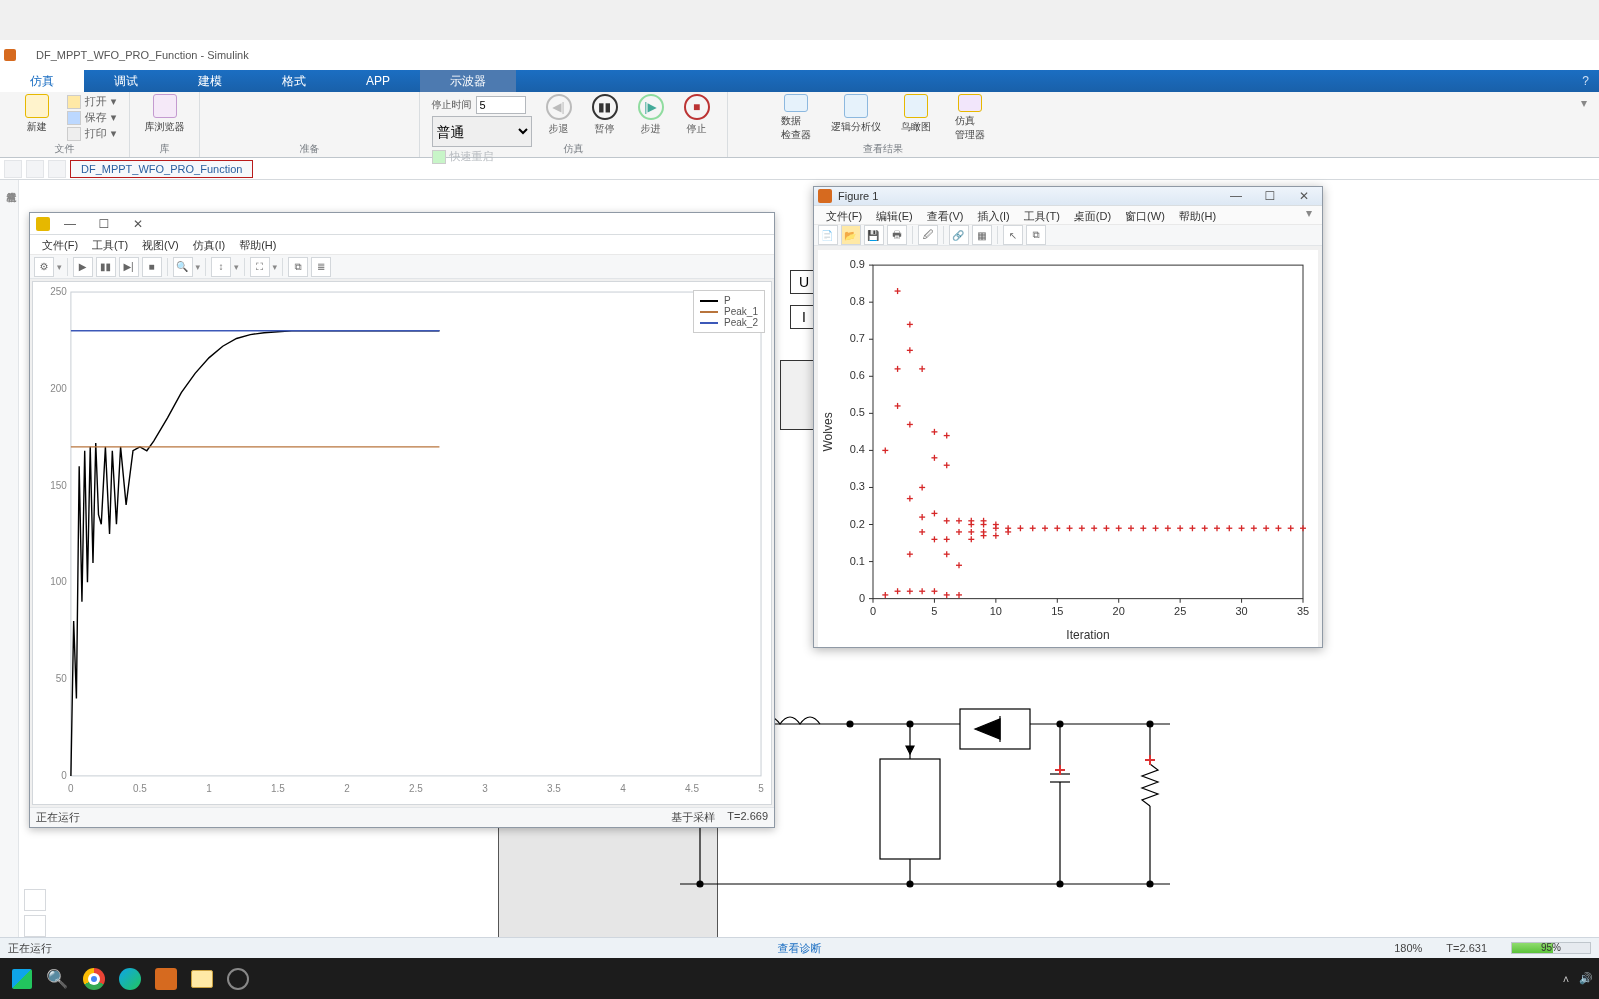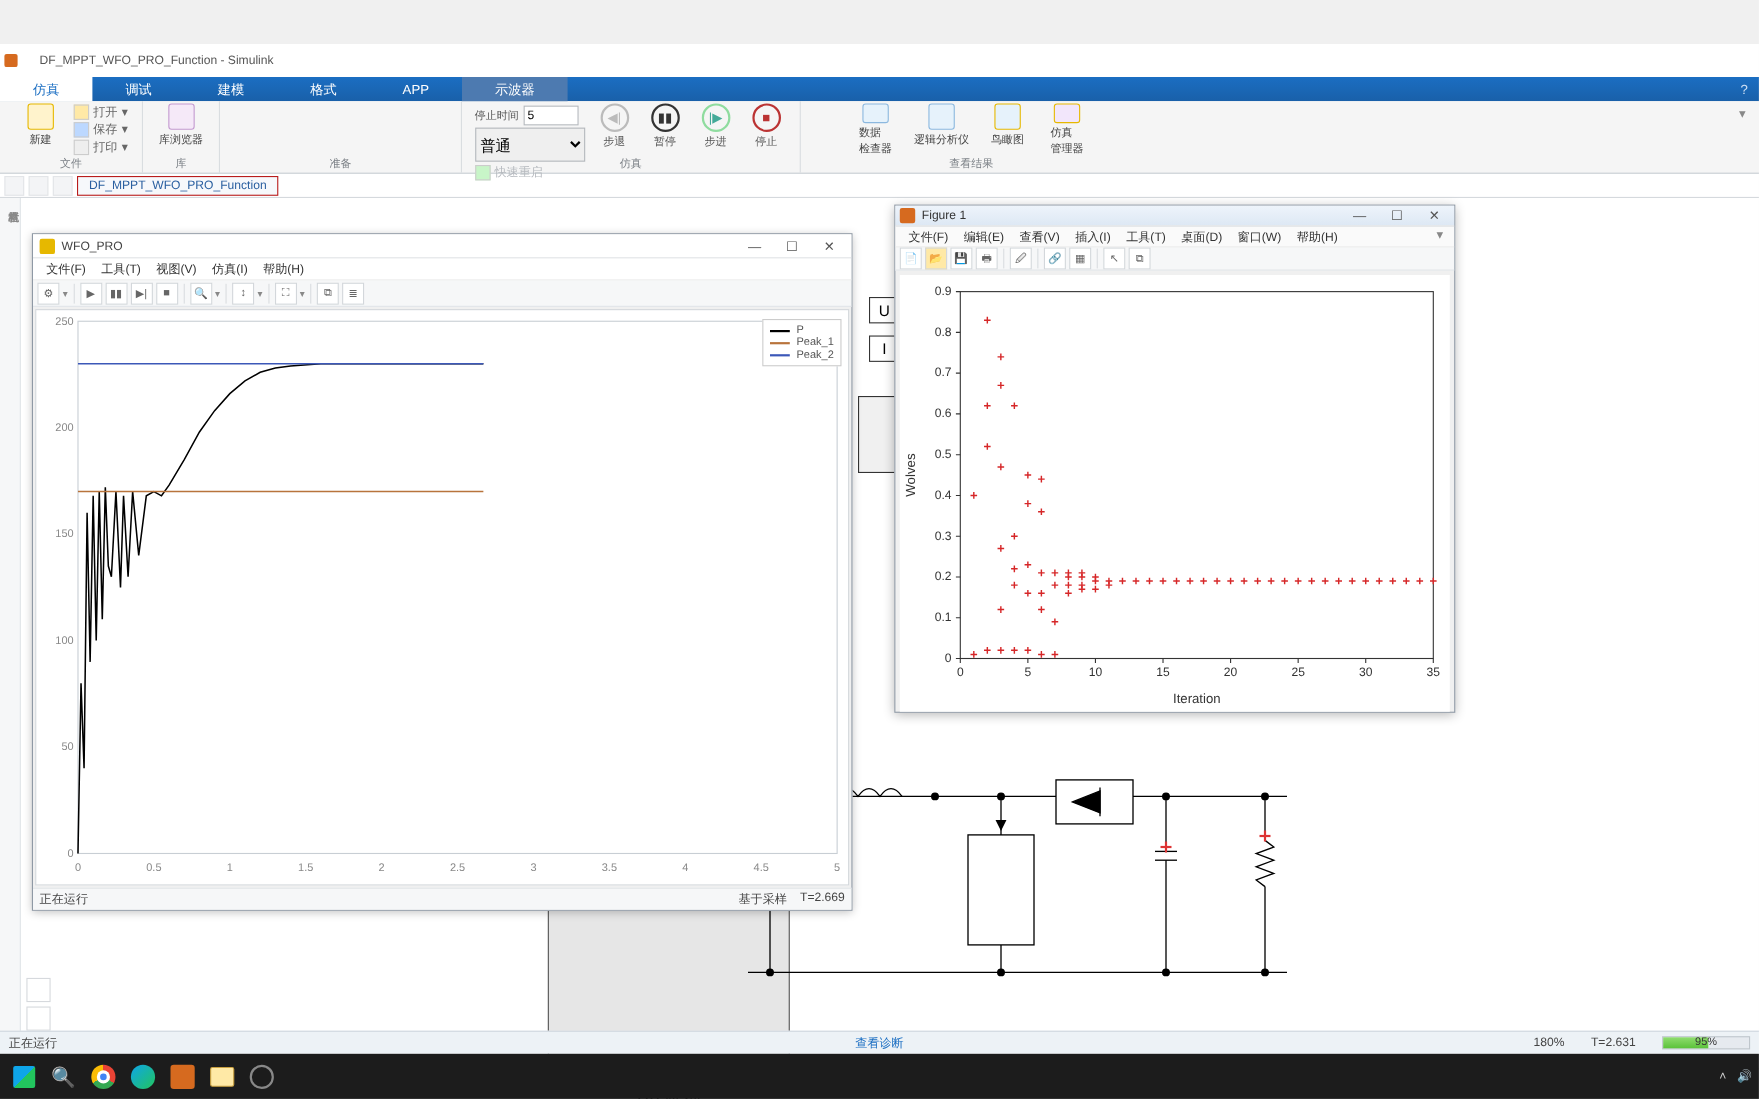--- a/index.html
+++ b/index.html
@@ -363,21 +363,20 @@
 
   <div class="bottom-gutter-btns">
     <div class="canvas-btn"></div>
     <div class="canvas-btn"></div>
     <div class="canvas-btn">»</div>
   </div>
 
   <div class="scope-window">
     <div class="scope-title">
       <span style="width:14px;height:14px;background:#e6b800;border-radius:2px"></span>
-      <span class="ttl">WFO_PRO</span>
       <div class="win-btn">—</div>
       <div class="win-btn">☐</div>
       <div class="win-btn">✕</div>
     </div>
     <div class="scope-menu">
       <div class="scope-menu-item">文件(F)</div>
       <div class="scope-menu-item">工具(T)</div>
       <div class="scope-menu-item">视图(V)</div>
       <div class="scope-menu-item">仿真(I)</div>
       <div class="scope-menu-item">帮助(H)</div>

